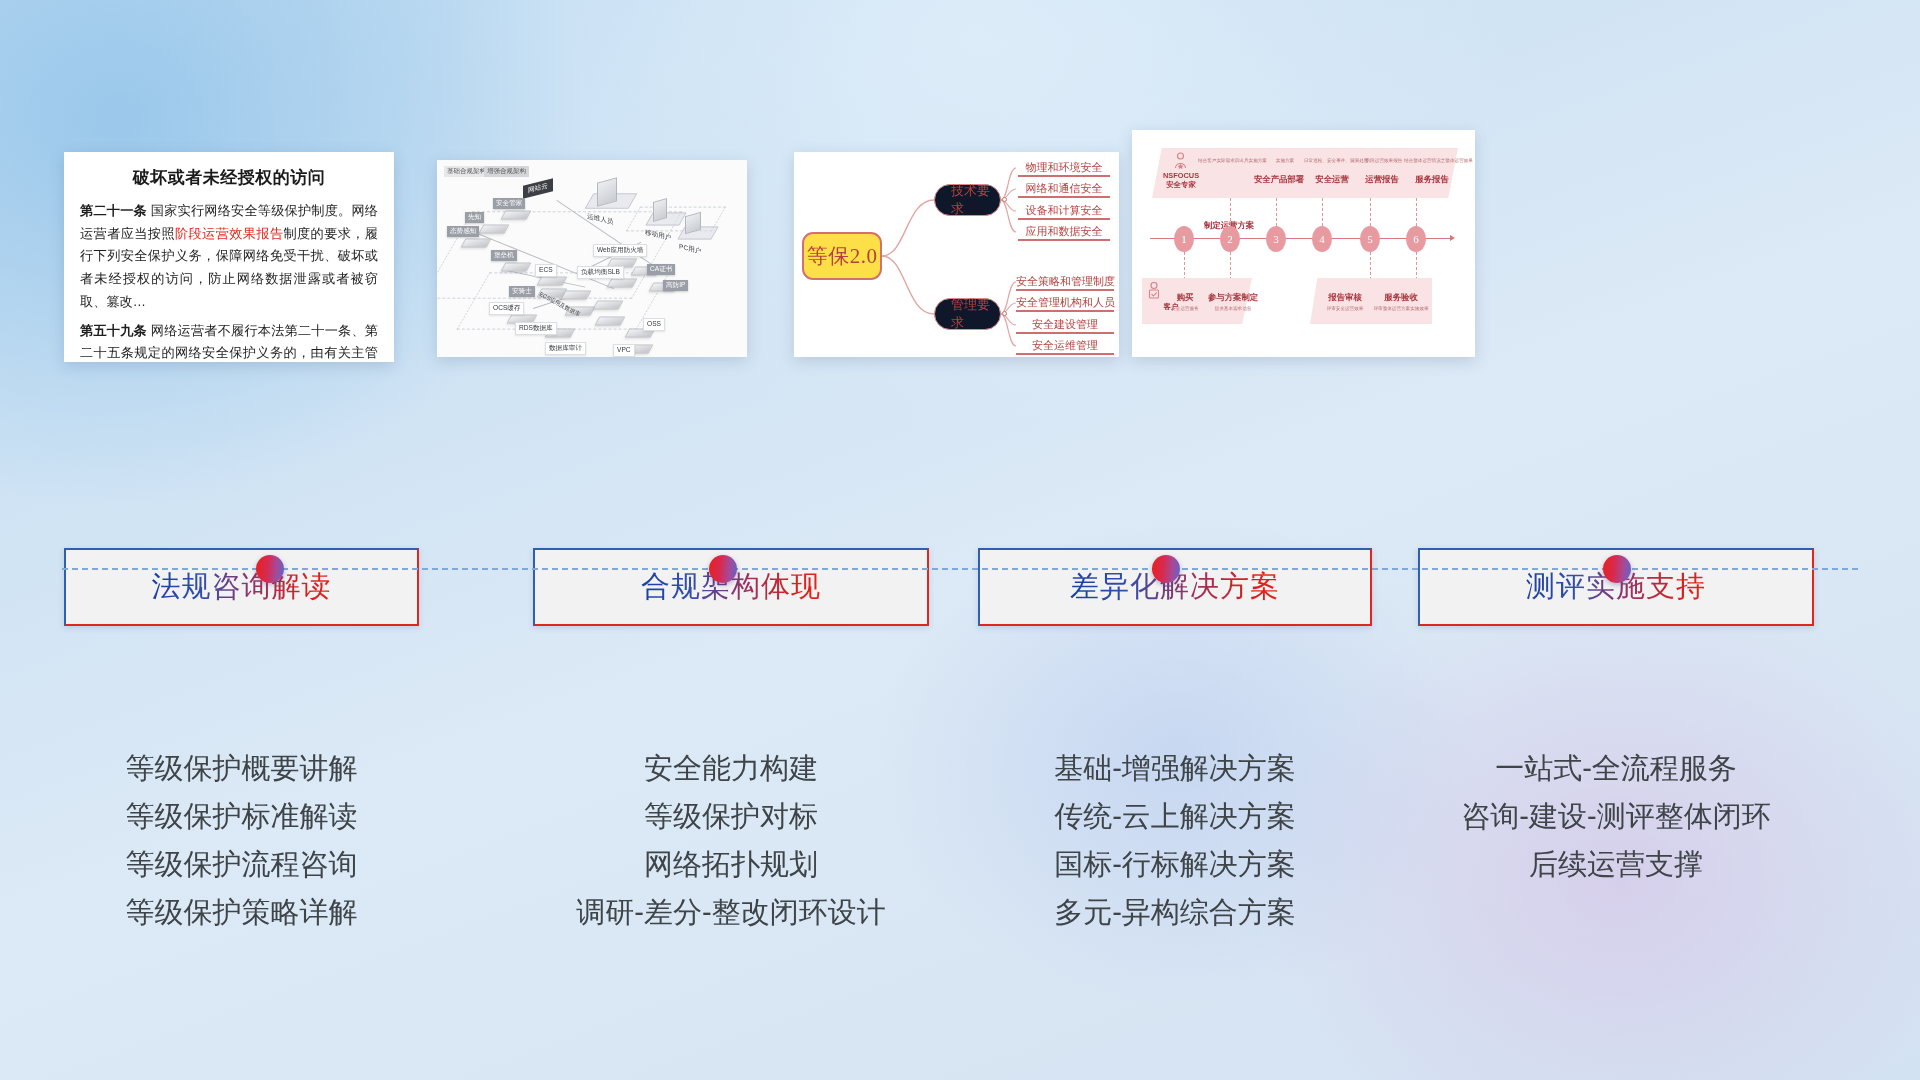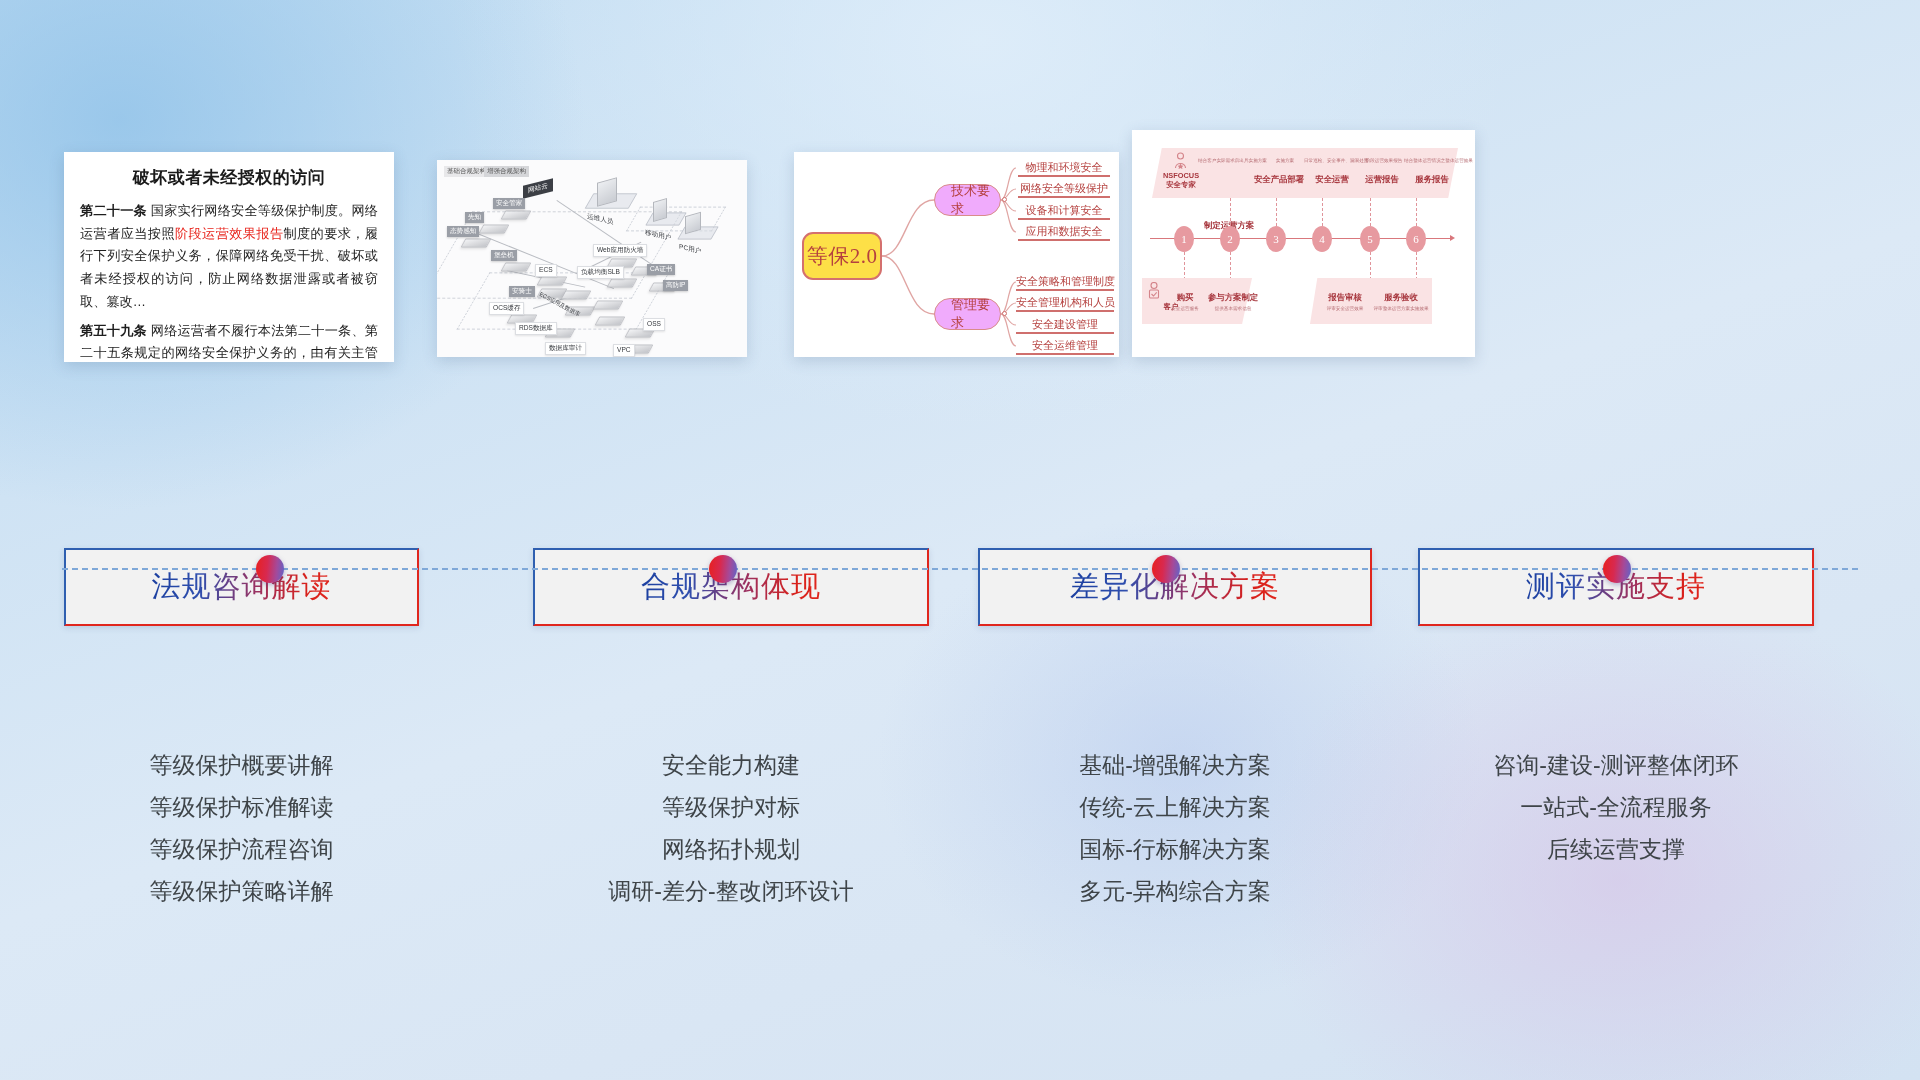--- a/index.html
+++ b/index.html
@@ -104,21 +104,21 @@
   .mind-card { background: #fff; }
   .mm-root {
     position: absolute;
     background: #fde047; border: 2.6px solid #d4706e; border-radius: 11px;
     display: flex; align-items: center; justify-content: center;
     color: #b5413f; font-size: 21px; letter-spacing: .5px;
     font-family: "Liberation Serif", "DejaVu Serif", serif;
   }
   .mm-node {
     position: absolute;
-    background: #f0abfc; border: 1.6px solid #d98c8a; border-radius: 16px;
+    background: #0f172a; border: 1.6px solid #d98c8a; border-radius: 16px;
     display: flex; align-items: center; justify-content: center;
     color: #b5413f; font-size: 13px;
     font-family: "Liberation Serif", "DejaVu Serif", serif;
     padding-left: 16px;
   }
   .mm-leaf {
     position: absolute; color: #b5413f; font-size: 11px;
     white-space: nowrap; text-align: center;
     font-family: "Liberation Serif", "DejaVu Serif", serif;
   }
@@ -186,21 +186,21 @@
   .tl-dot {
     position: absolute;
     width: 28px; height: 28px; border-radius: 50%;
     background: linear-gradient(95deg, #e8201f 0%, #d8294f 40%, #a44a9a 72%, #5f64c8 100%);
     box-shadow: 0 2px 5px rgba(70,60,140,.35);
   }
 
   
   .col { position: absolute; text-align: center; }
   .col .item {
-    font-size: 23px;
+    font-size: 29px;
     color: #3e4448;
     line-height: 1;
     margin-bottom: 19px;
     white-space: nowrap;
   }
 </style>
 </head>
 <body>
 
 <div id="stage">
@@ -314,21 +314,21 @@
     <div class="mm-root" style="left:8px; top:80px; width:80px; height:48px;">等保2.0</div>
 
     <div class="mm-node" style="left:140px; top:32px; width:67px; height:32px;">技术要求</div>
     <div class="mm-dot" style="left:208px; top:45px;"></div>
 
     <div class="mm-node" style="left:140px; top:146px; width:67px; height:32px;">管理要求</div>
     <div class="mm-dot" style="left:208px; top:159px;"></div>
 
     <div class="mm-leaf" style="left:224px; top:8px;  width:92px;">物理和环境安全</div>
     <div class="mm-underline" style="left:224px; top:23px; width:92px;"></div>
-    <div class="mm-leaf" style="left:224px; top:29px; width:92px;">网络安全等级保护</div>
+    <div class="mm-leaf" style="left:224px; top:29px; width:92px;">网络和通信安全</div>
     <div class="mm-underline" style="left:224px; top:44px; width:92px;"></div>
     <div class="mm-leaf" style="left:224px; top:51px; width:92px;">设备和计算安全</div>
     <div class="mm-underline" style="left:224px; top:66px; width:92px;"></div>
     <div class="mm-leaf" style="left:224px; top:72px; width:92px;">应用和数据安全</div>
     <div class="mm-underline" style="left:224px; top:87px; width:92px;"></div>
 
     <div class="mm-leaf" style="left:222px; top:122px; width:98px;">安全策略和管理制度</div>
     <div class="mm-underline" style="left:222px; top:137px; width:98px;"></div>
     <div class="mm-leaf" style="left:222px; top:143px; width:98px;">安全管理机构和人员</div>
     <div class="mm-underline" style="left:222px; top:158px; width:98px;"></div>
@@ -442,18 +442,18 @@
   </div>
 
   <div class="col" style="left:978px; top:754px; width:394px;">
     <div class="item">基础-增强解决方案</div>
     <div class="item">传统-云上解决方案</div>
     <div class="item">国标-行标解决方案</div>
     <div class="item">多元-异构综合方案</div>
   </div>
 
   <div class="col" style="left:1418px; top:754px; width:396px;">
+    <div class="item">一站式-全流程服务</div>
     <div class="item">咨询-建设-测评整体闭环</div>
-    <div class="item">一站式-全流程服务</div>
     <div class="item">后续运营支撑</div>
   </div>
 
 </div>
 
 </body></html>

